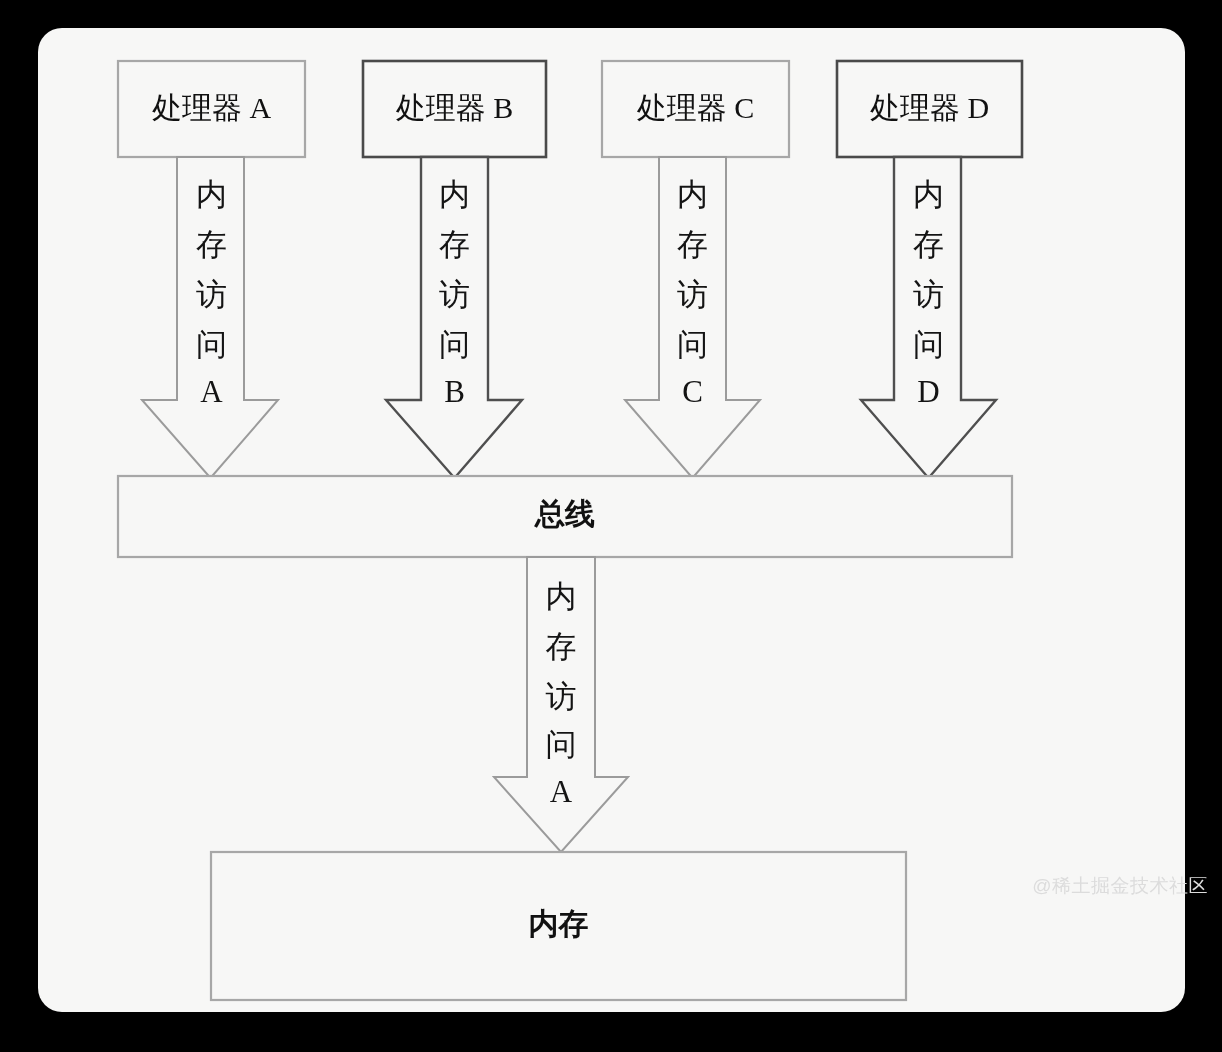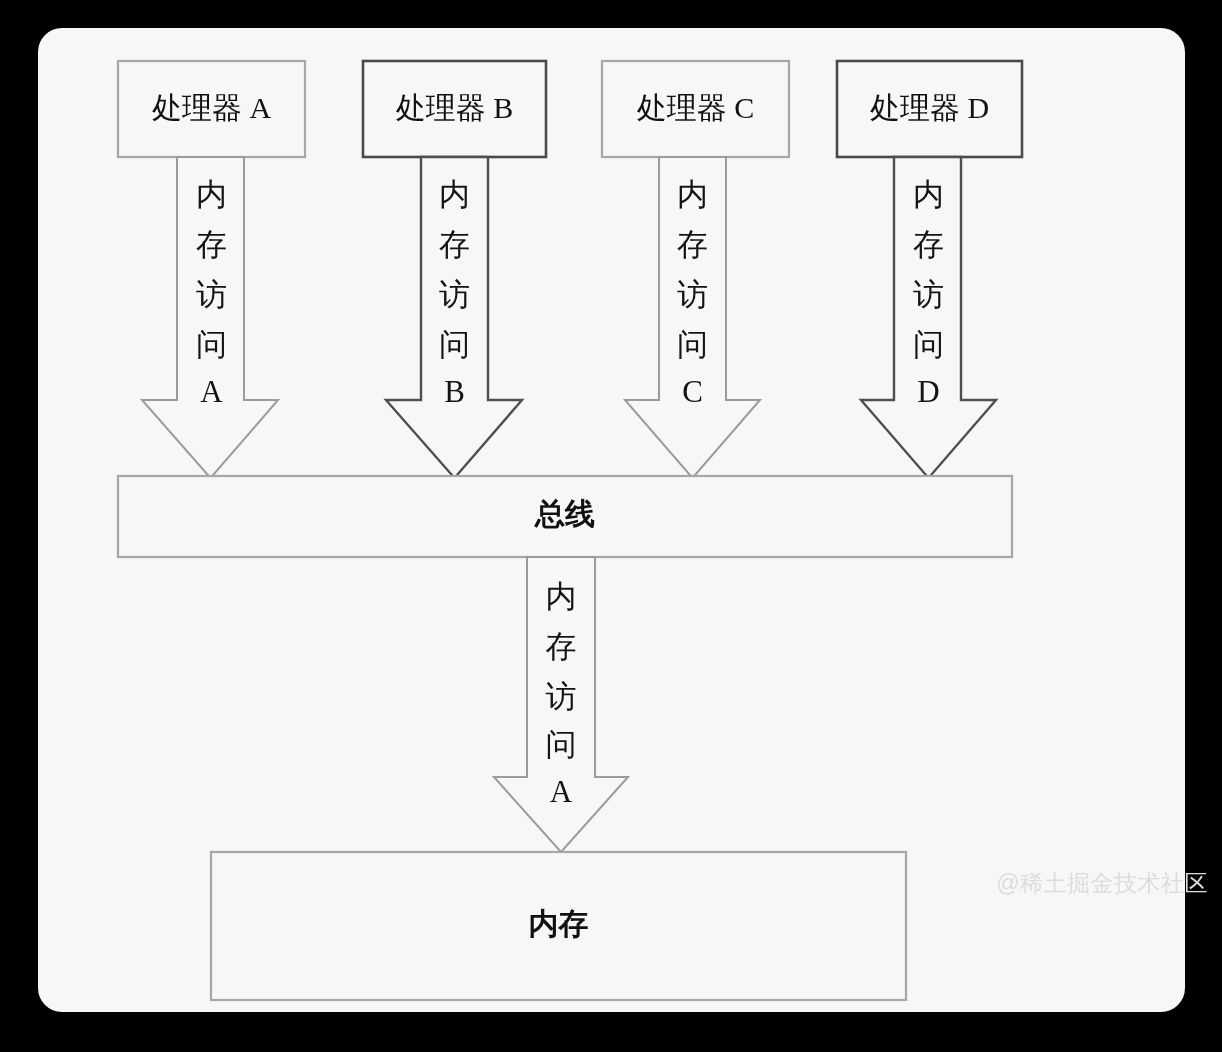--- a/index.html
+++ b/index.html
@@ -76,21 +76,21 @@
     text-anchor: middle;
     dominant-baseline: middle;
   }
 
   .watermark {
     position: absolute;
     right: 14px;
     bottom: 10px;
     color: #dcdcdc;
     font-family: "Liberation Sans", "DejaVu Sans", sans-serif;
-    font-size: 23px;
+    font-size: 19px;
     letter-spacing: 0.5px;
     white-space: nowrap;
   }
 </style>
 </head>
 <body>
 
 <div id="stage">
 
   <div id="card"></div>

